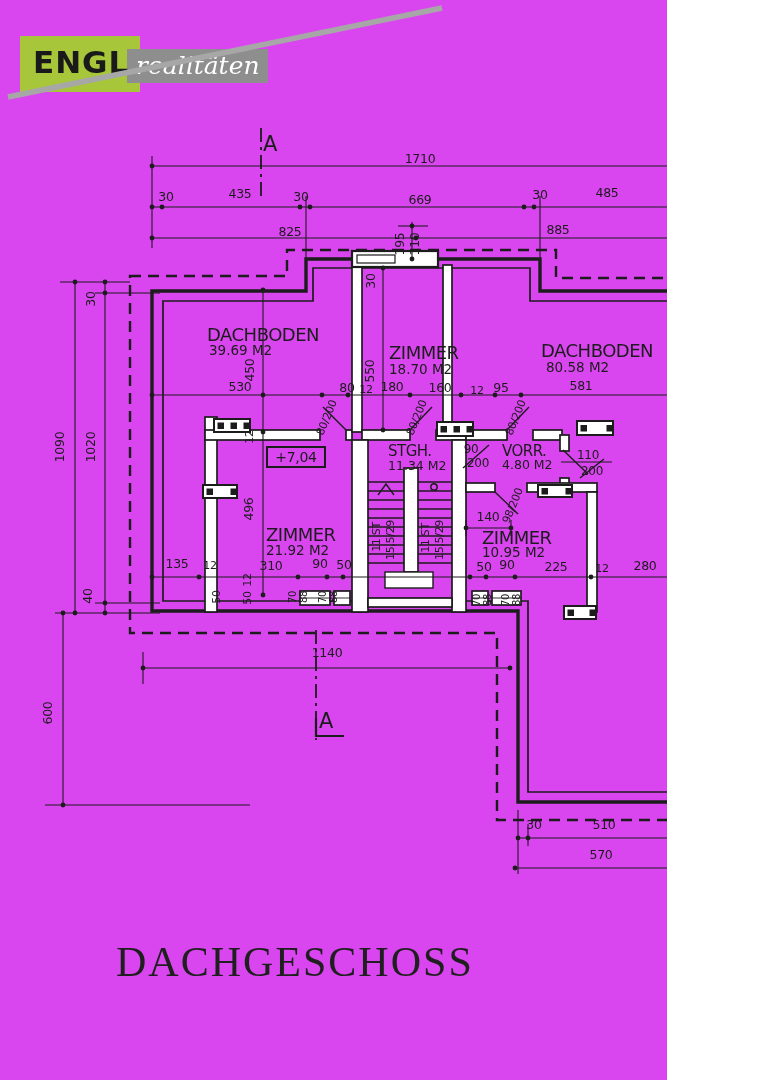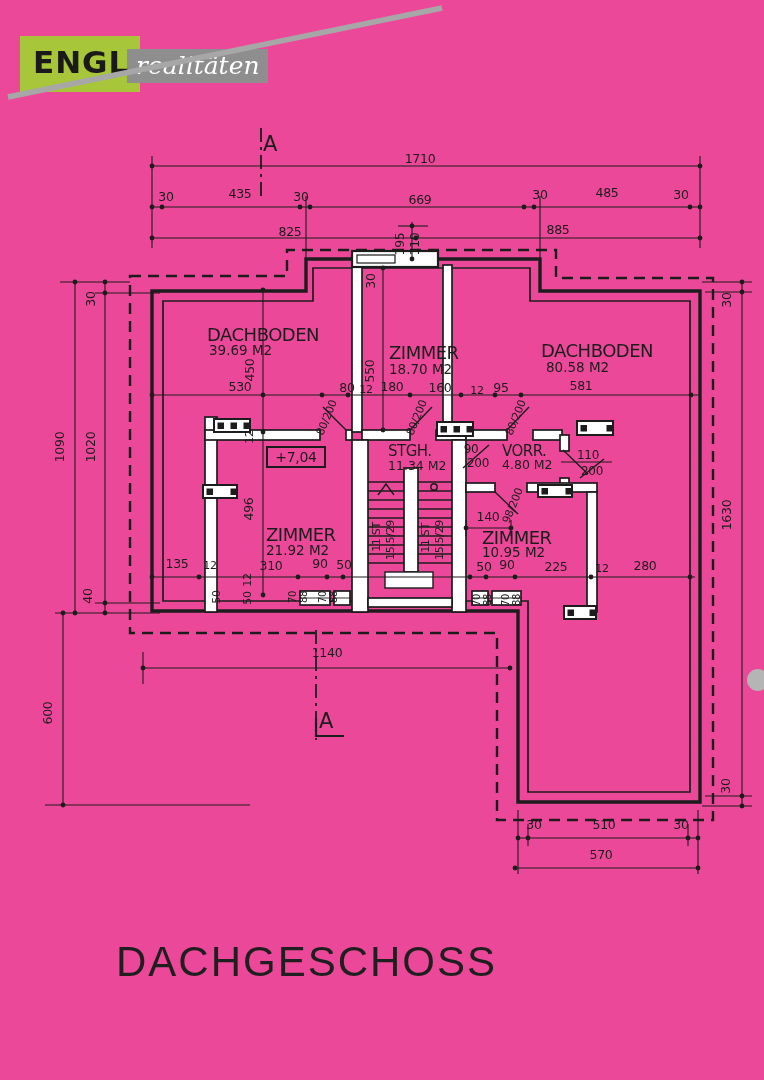--- a/index.html
+++ b/index.html
@@ -1,34 +1,34 @@
 <!DOCTYPE html>
 <html><head>
 <meta charset="utf-8">
 <style>
   html,body{margin:0;padding:0;background:#ffffff;}
-  #page{position:relative;width:764px;height:1080px;background:#ec4899;overflow:hidden;
+  #page{position:relative;width:667px;height:1080px;background:#d946ef;overflow:hidden;
         font-family:"DejaVu Sans",sans-serif;}
   
   #logo{position:absolute;left:0;top:0;width:480px;height:120px;}
   #logo-green{position:absolute;left:20px;top:36px;width:120px;height:56px;}
   #logo-gray{position:absolute;left:127px;top:49px;width:141px;height:34px;}
   #logo-brand{position:absolute;left:33px;top:44px;font-size:31px;font-weight:bold;
               letter-spacing:1px;color:#1a1a1a;font-family:"DejaVu Sans",sans-serif;}
   #logo-word{position:absolute;left:136px;top:51px;font-size:25px;font-style:italic;
              color:#ffffff;font-family:"DejaVu Serif",serif;}
   #logo-slash{position:absolute;left:0;top:0;width:480px;height:120px;pointer-events:none;}
   
   #plan-svg{position:absolute;left:0;top:0;}
   #plan-svg text{fill:#1c1c1c;font-family:"DejaVu Sans",sans-serif;}
   #plan-svg text.dim{letter-spacing:-0.3px;}
   #plan-svg text.room1{letter-spacing:-0.5px;}
   
   #plan-title{position:absolute;left:116px;top:938px;font-size:42px;letter-spacing:2px;
-              color:#1f1f1f;font-family:Liberation Sans, sans-serif;}
+              color:#1f1f1f;font-family:Liberation Serif, serif;}
 </style>
 </head>
 <body>
 
 <div id="page">
 
   <div id="logo">
     <div id="logo-green" style="background: rgb(168, 198, 58);"></div>
     <div id="logo-gray" style="background: rgb(142, 142, 142);"></div>
     <span id="logo-brand">ENGL</span>

